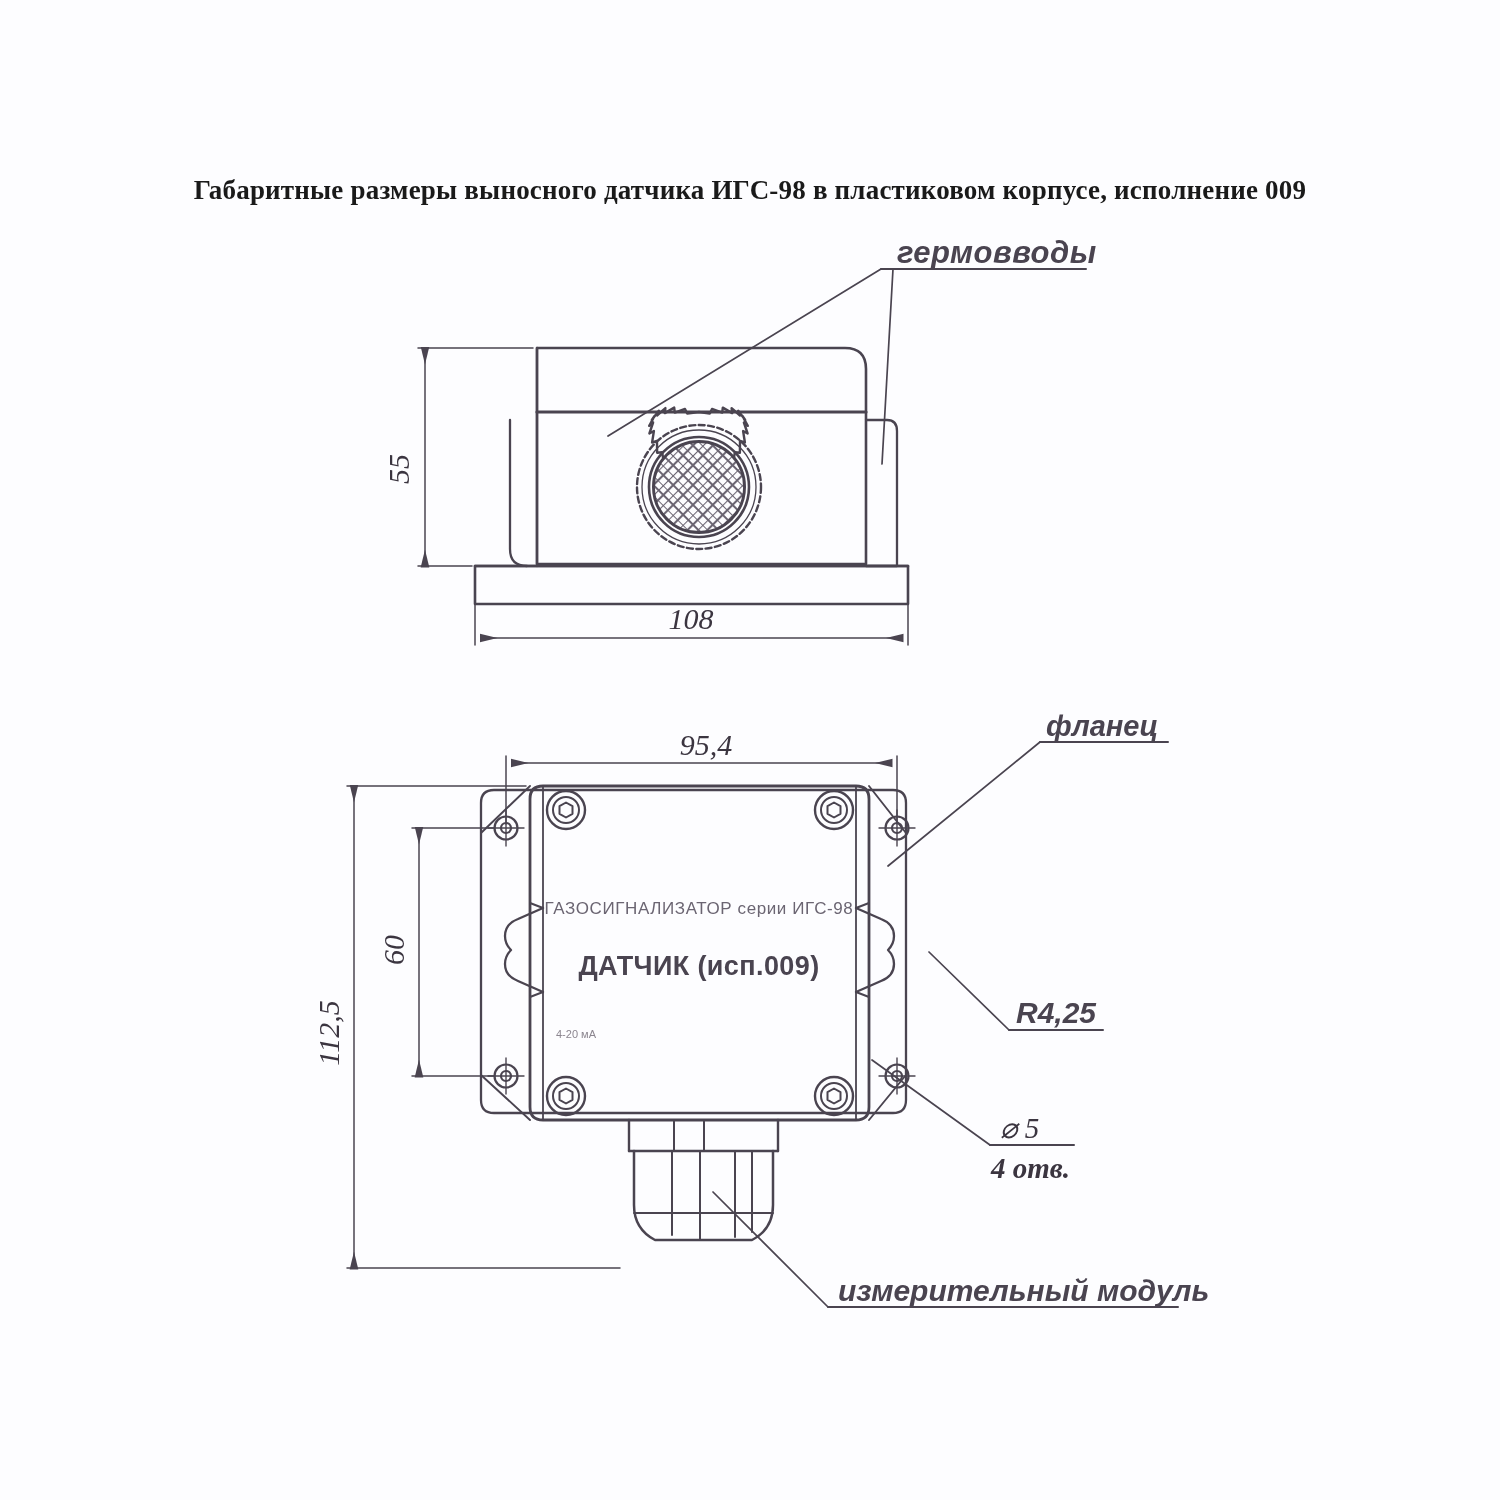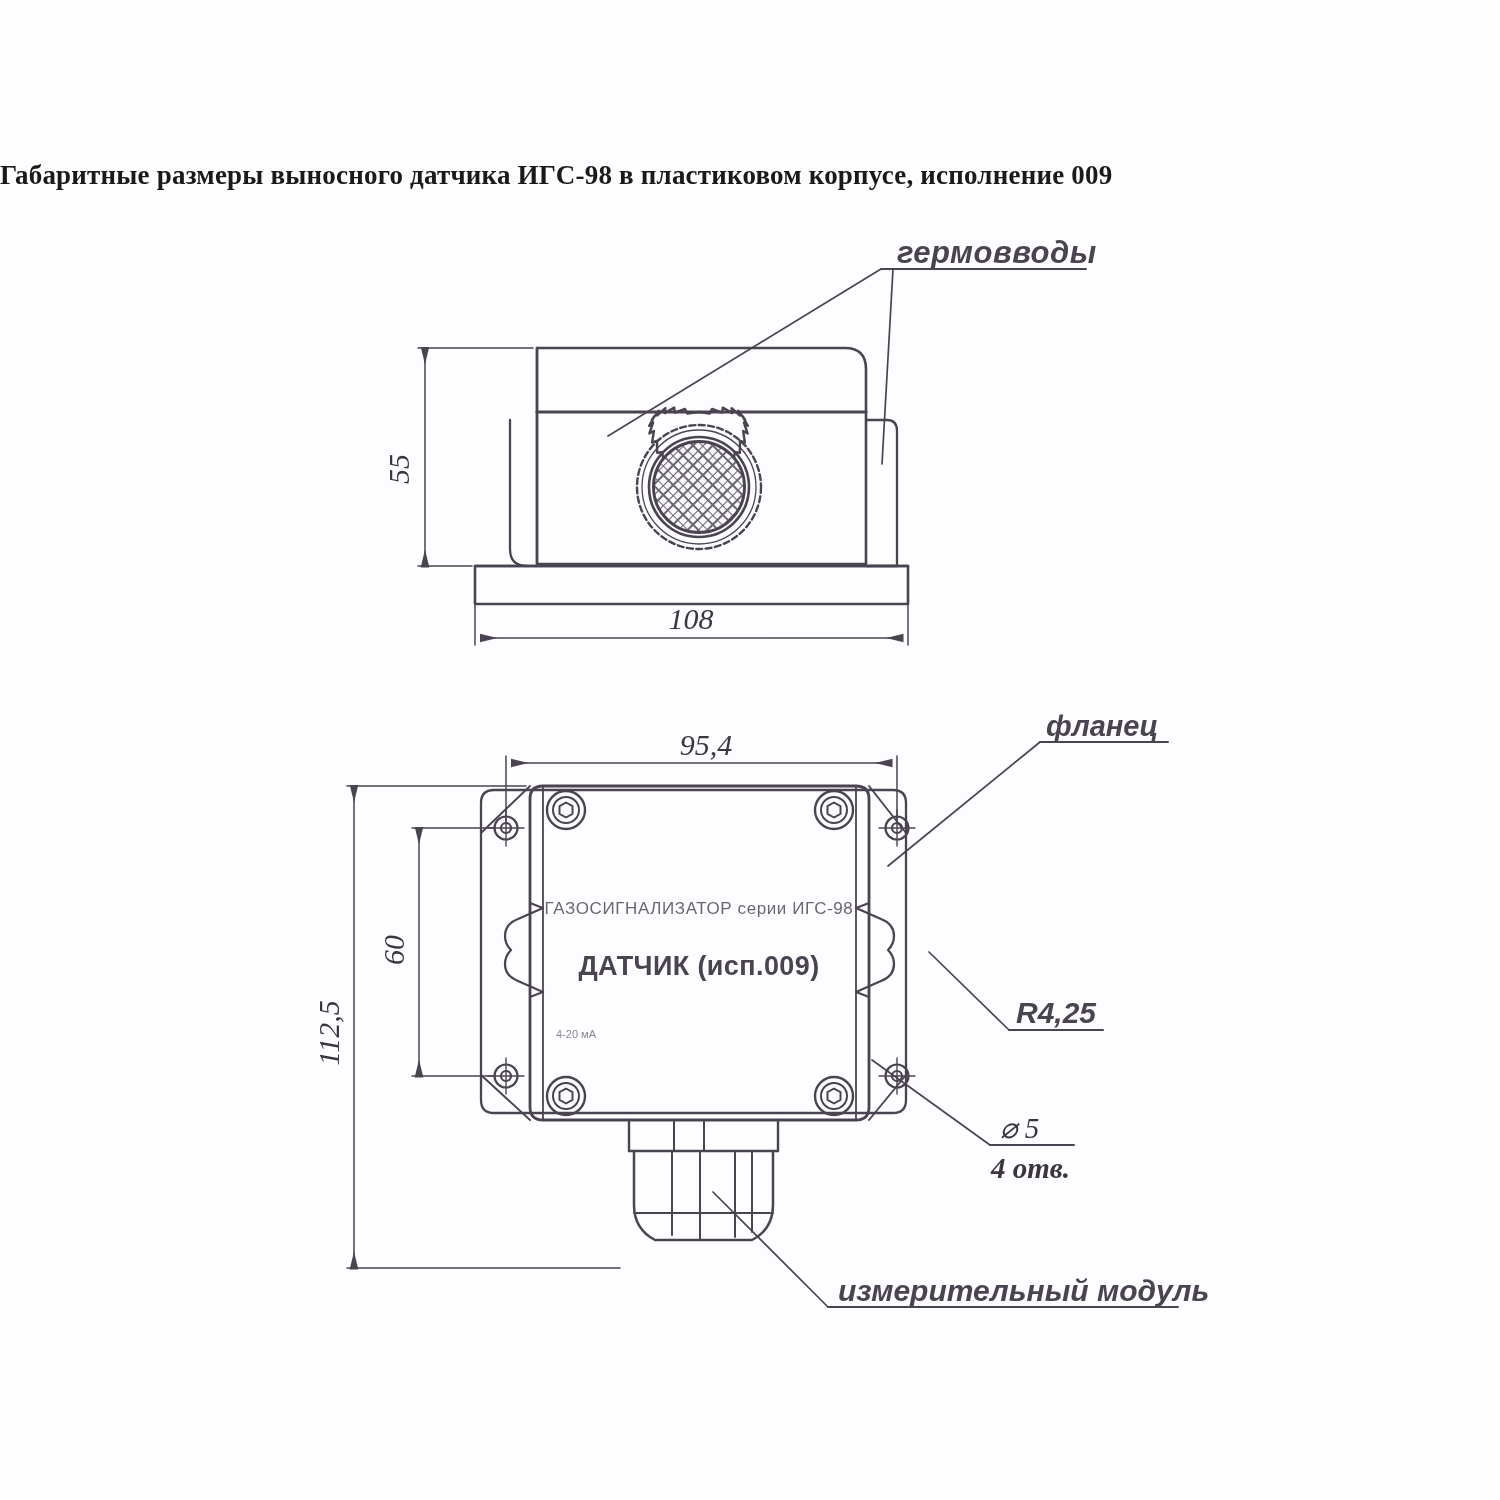--- a/index.html
+++ b/index.html
@@ -5,22 +5,22 @@
   html,body{margin:0;padding:0;}
   body{
     width:1500px;height:1500px;
     background:#fdfdff;
     font-family:"Liberation Serif",serif;
     overflow:hidden;
     position:relative;
   }
   #page-title{
     position:absolute;
-    top:160px;left:0;width:1500px;
-    text-align:left;
+    top:175px;left:0;width:1500px;
+    text-align:center;
     font-family:"Liberation Serif",serif;
     font-weight:bold;
     font-size:27px;
     letter-spacing:.2px;
     color:#1a1a1a;
   }
   #drawing{position:absolute;top:0;left:0;}
 </style>
 </head>
 <body>

